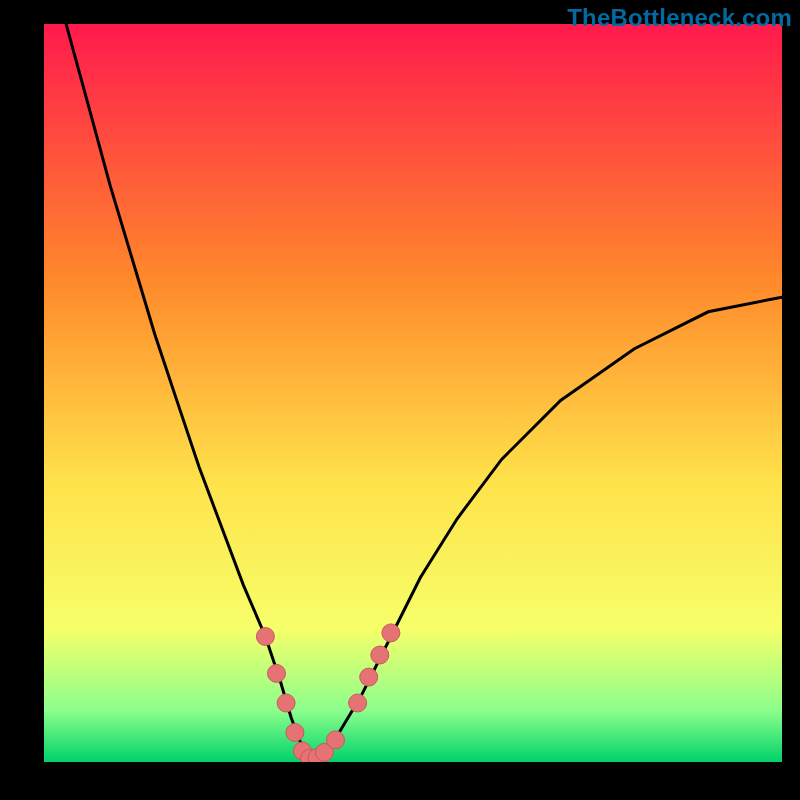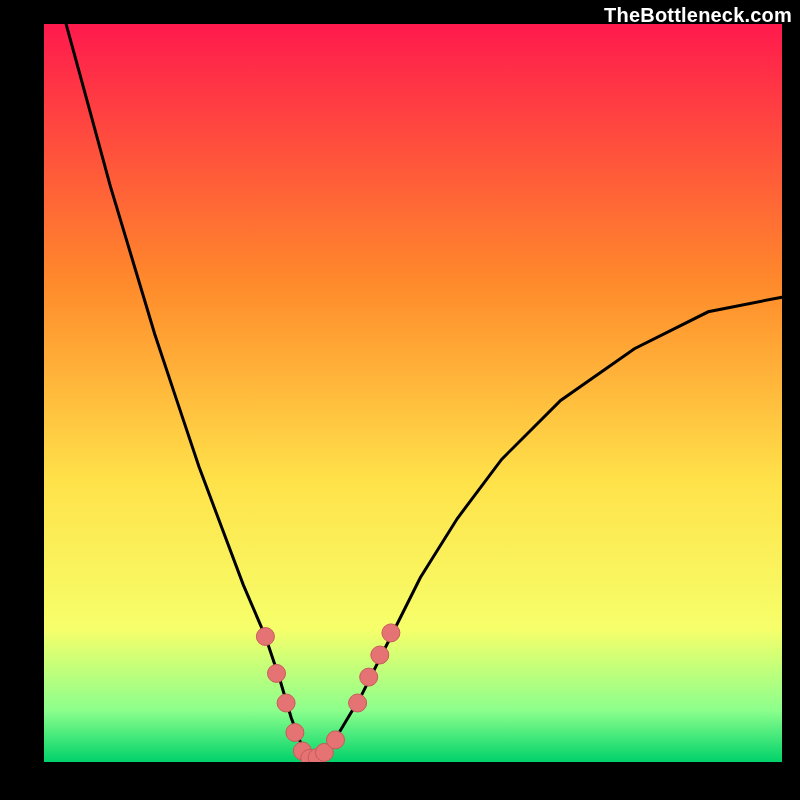--- a/index.html
+++ b/index.html
@@ -22,22 +22,22 @@
     left: 44px;
     top: 24px;
     width: 738px;
     height: 738px;
     overflow: hidden;
   }
   .watermark {
     position: absolute;
     top: 4px;
     right: 8px;
-    color: #ffffff;
-    font-size: 20px;
+    color: #0369a1;
+    font-size: 24px;
     font-weight: 600;
     letter-spacing: 0.2px;
     z-index: 5;
   }
   svg { display: block; }
 </style>
 </head>
 <body>
 
 <div class="outer">

